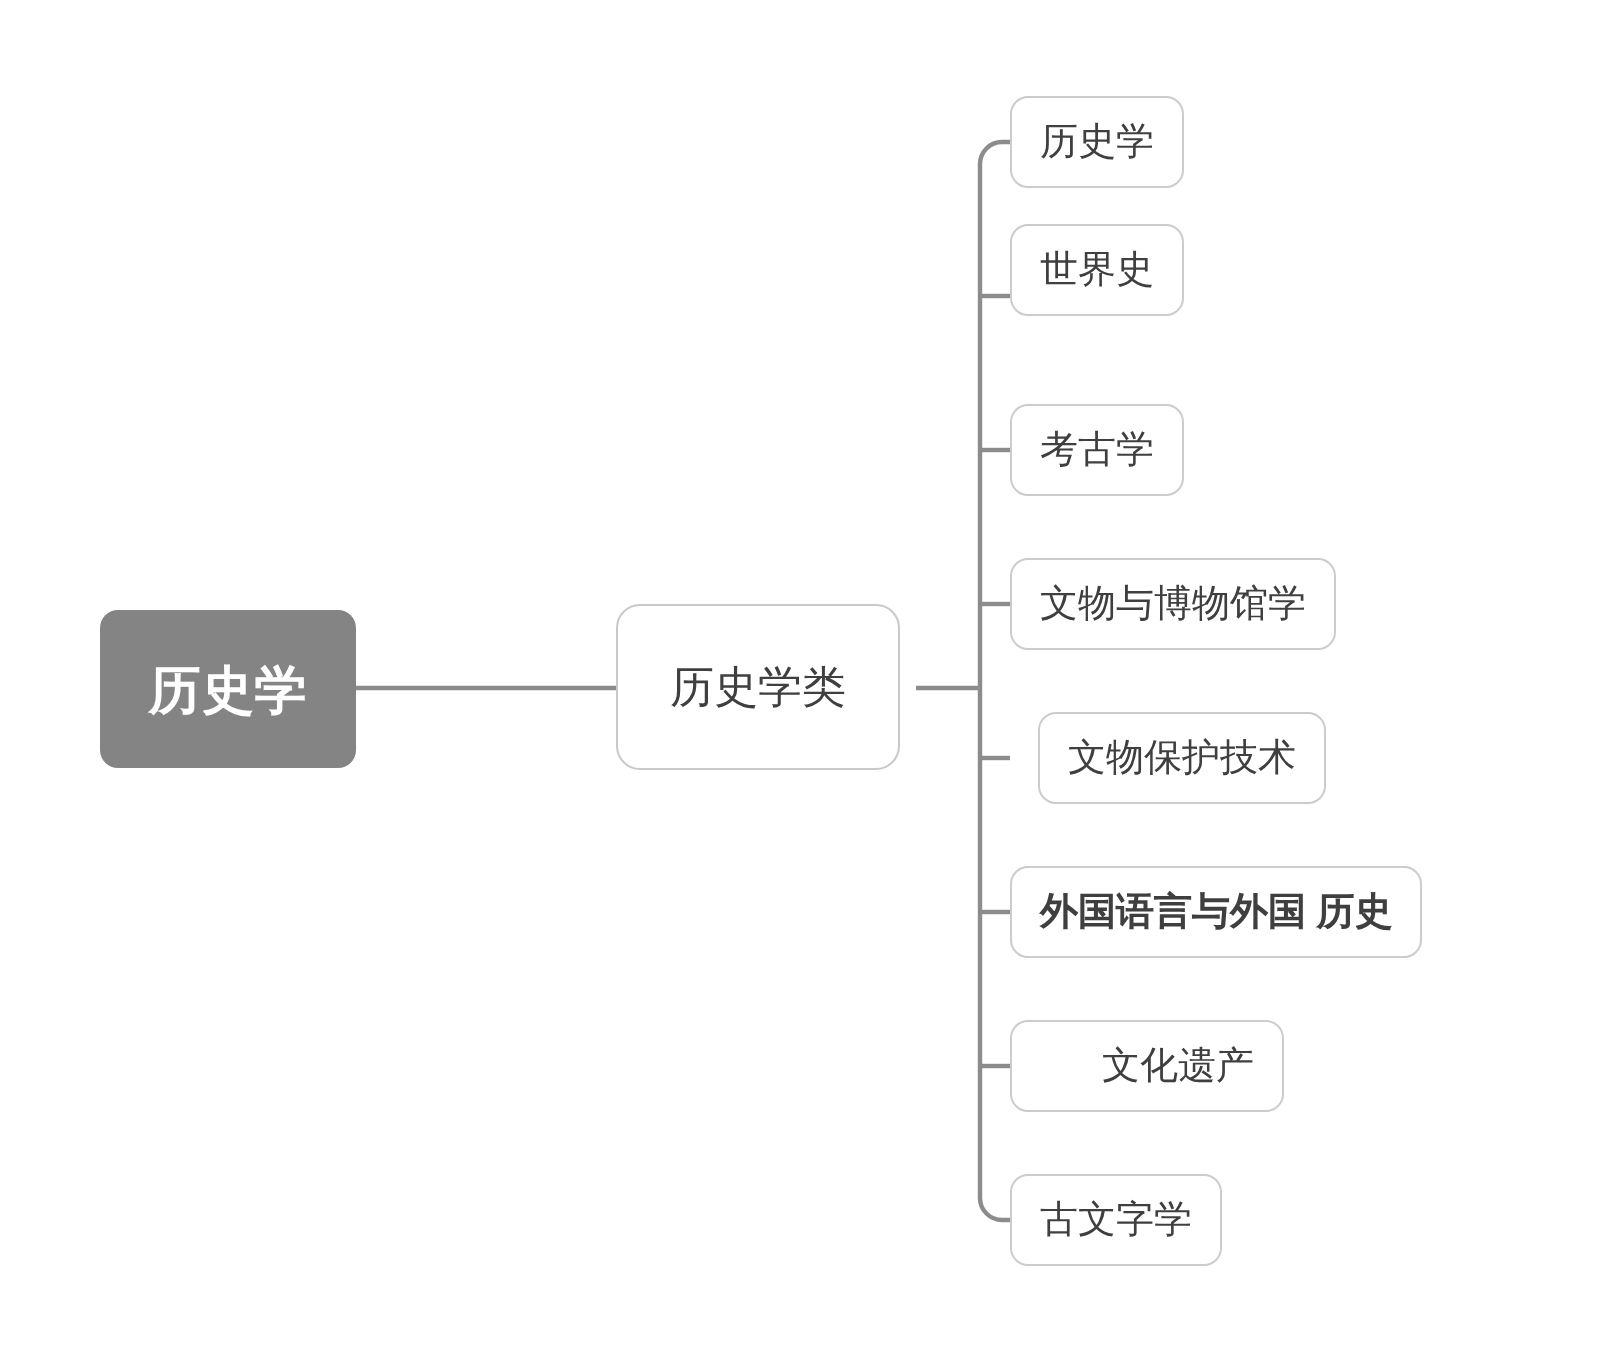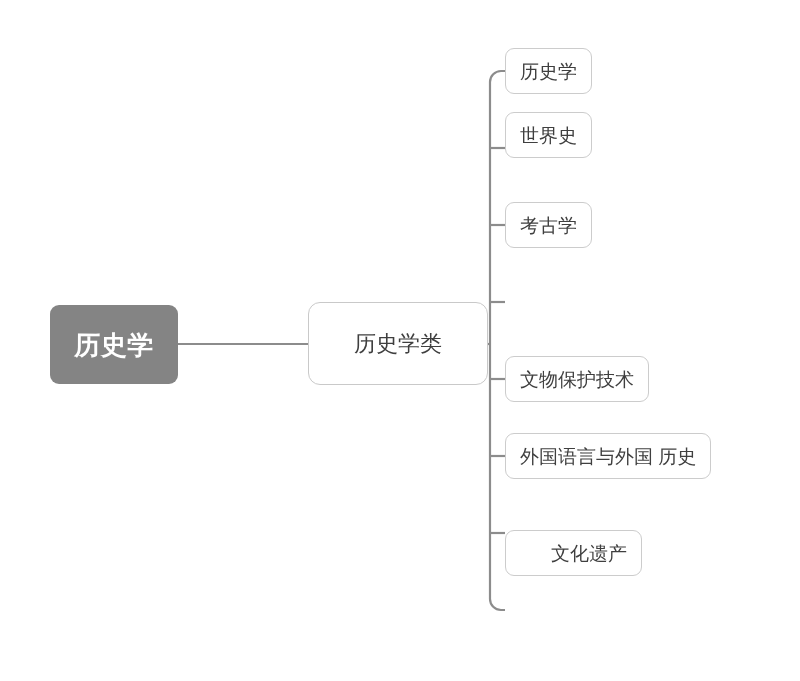--- a/index.html
+++ b/index.html
@@ -54,21 +54,21 @@
     letter-spacing: 0.5px;
     line-height: 1;
     white-space: nowrap;
   }
 
   
   .branch-node {
     position: absolute;
     left: 308px;
     top: 302px;
-    width: 180px;
+    width: 142px;
     height: 83px;
     box-sizing: border-box;
     background: #ffffff;
     border: 1.5px solid #c9c9c9;
     border-radius: 12px;
     display: flex;
     align-items: center;
     justify-content: center;
   }
   .branch-node .node-label {
@@ -136,27 +136,33 @@
   </div>
 
   <div class="leaf-node" style="left:505px; top:112px;">
     <span class="node-label">世界史</span>
   </div>
 
   <div class="leaf-node" style="left:505px; top:202px;justify-content:center;">
     <span class="node-label">考古学</span>
   </div>
 
+  <div class="leaf-node" style="left:505px; top:279px;">
+    <span class="node-label">文物与博物馆学</span>
+  </div>
 
-  <div class="leaf-node" style="left:505px; top:356px;justify-content:center;">
+  <div class="leaf-node" style="left:519px; top:356px;justify-content:center;">
     <span class="node-label">文物保护技术</span>
   </div>
 
-  <div class="leaf-node" style="left:505px; top:433px;">
+  <div class="leaf-node" style="left:505px; top:433px;font-weight:bold;">
     <span class="node-label">外国语言与外国 历史</span>
   </div>
 
-  <div class="leaf-node" style="left:505px; top:530px;padding-left:45px;">
+  <div class="leaf-node" style="left:505px; top:510px;padding-left:45px;">
     <span class="node-label">文化遗产</span>
   </div>
 
+  <div class="leaf-node" style="left:505px; top:587px;">
+    <span class="node-label">古文字学</span>
+  </div>
 
 </div>
 
 </body></html>

